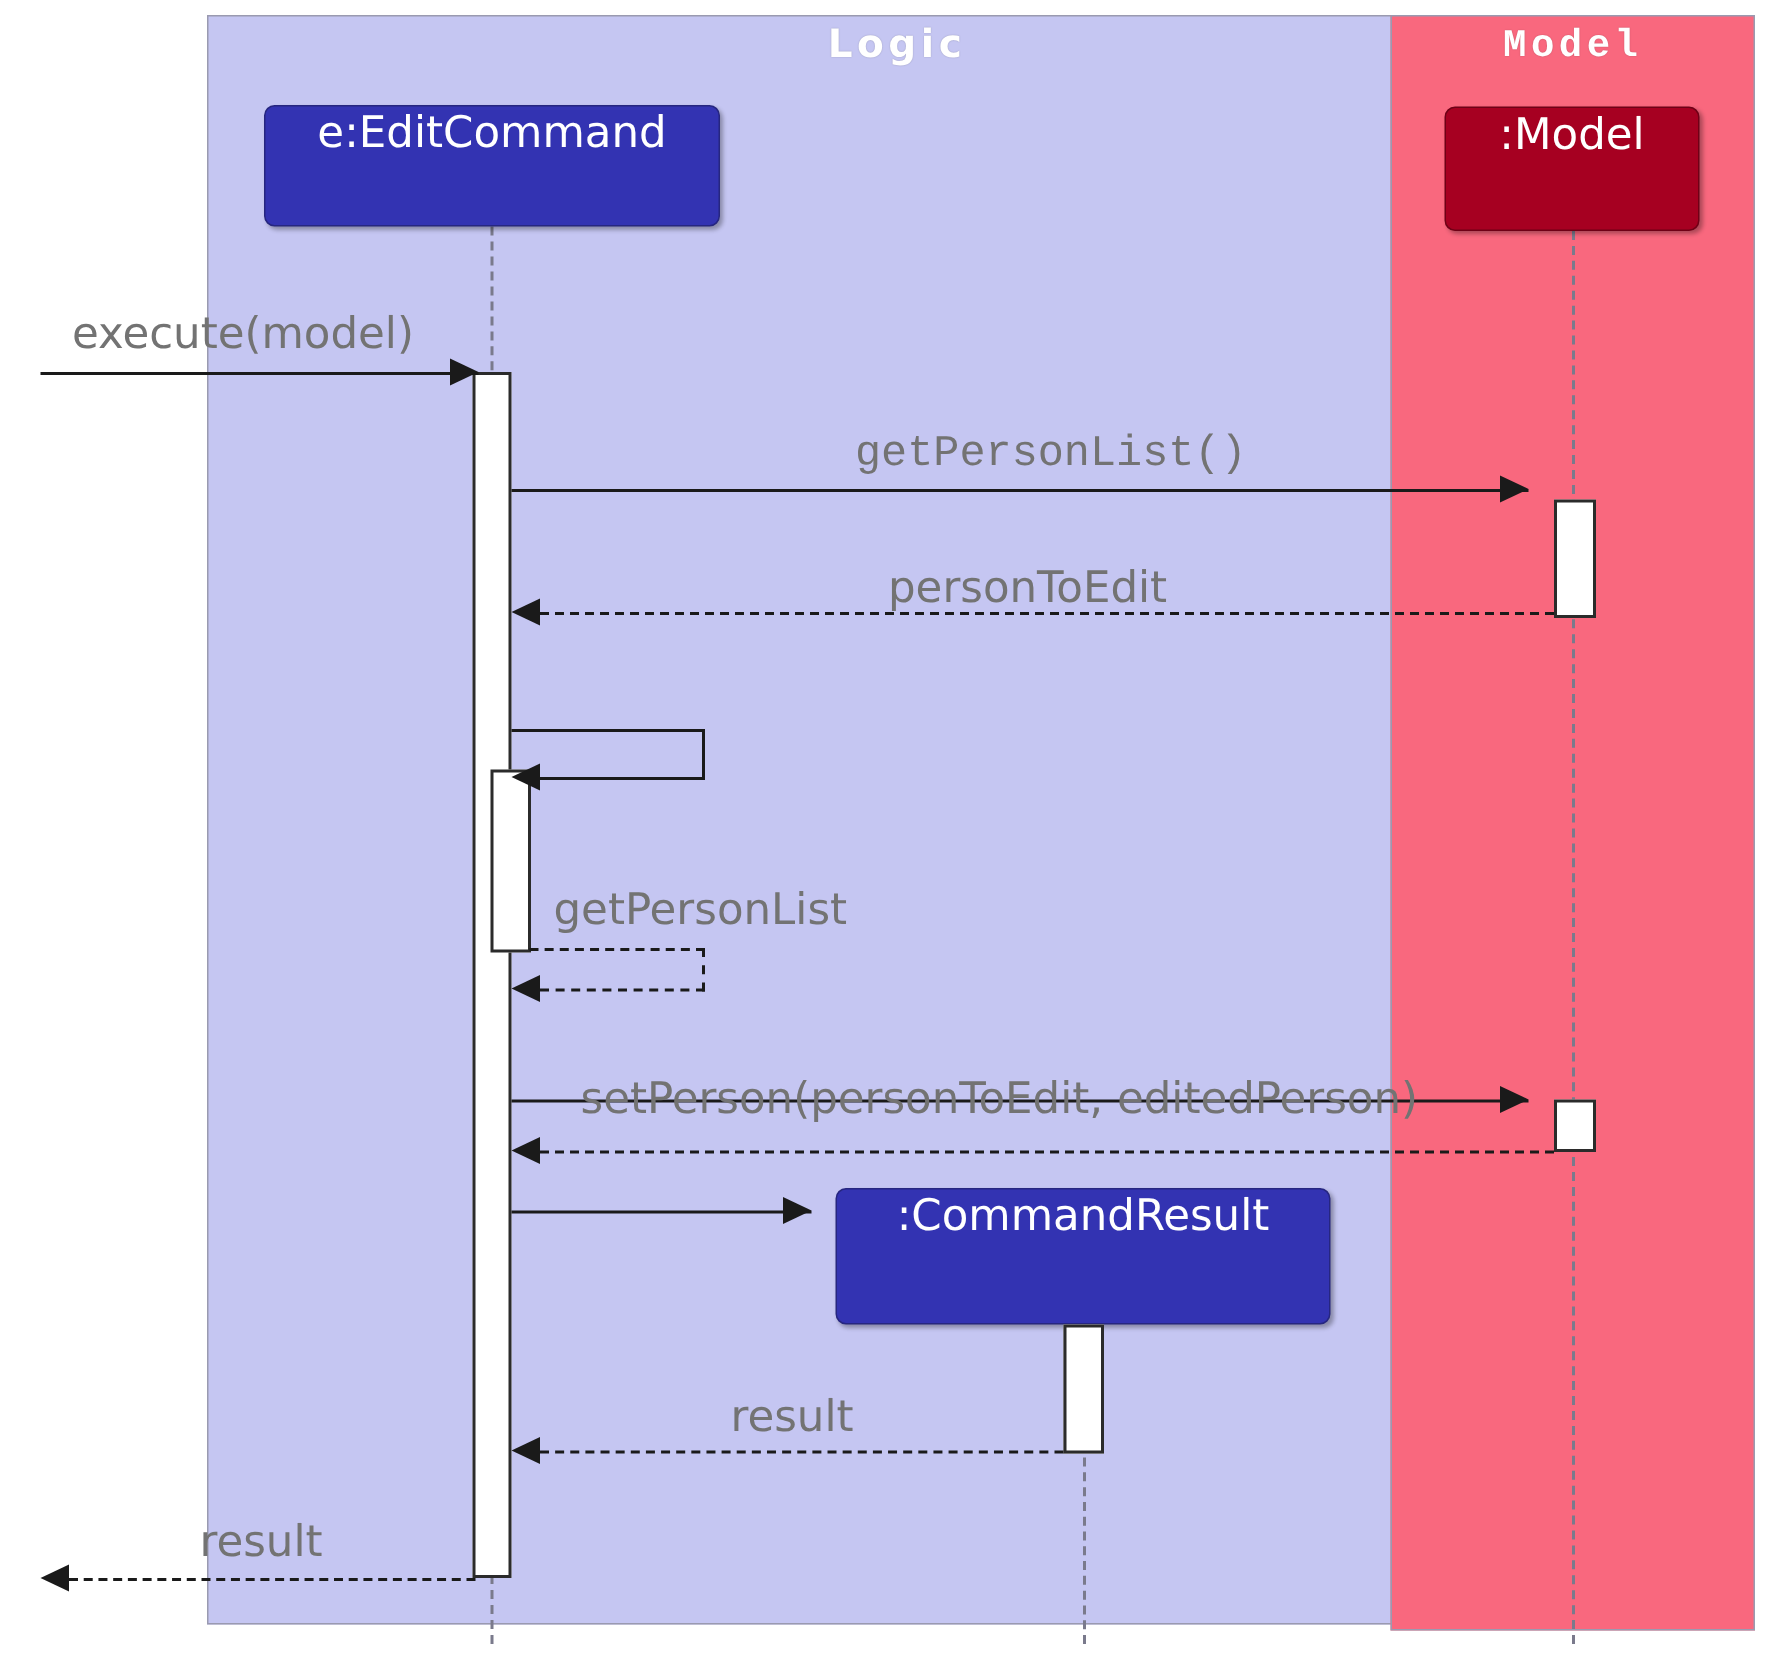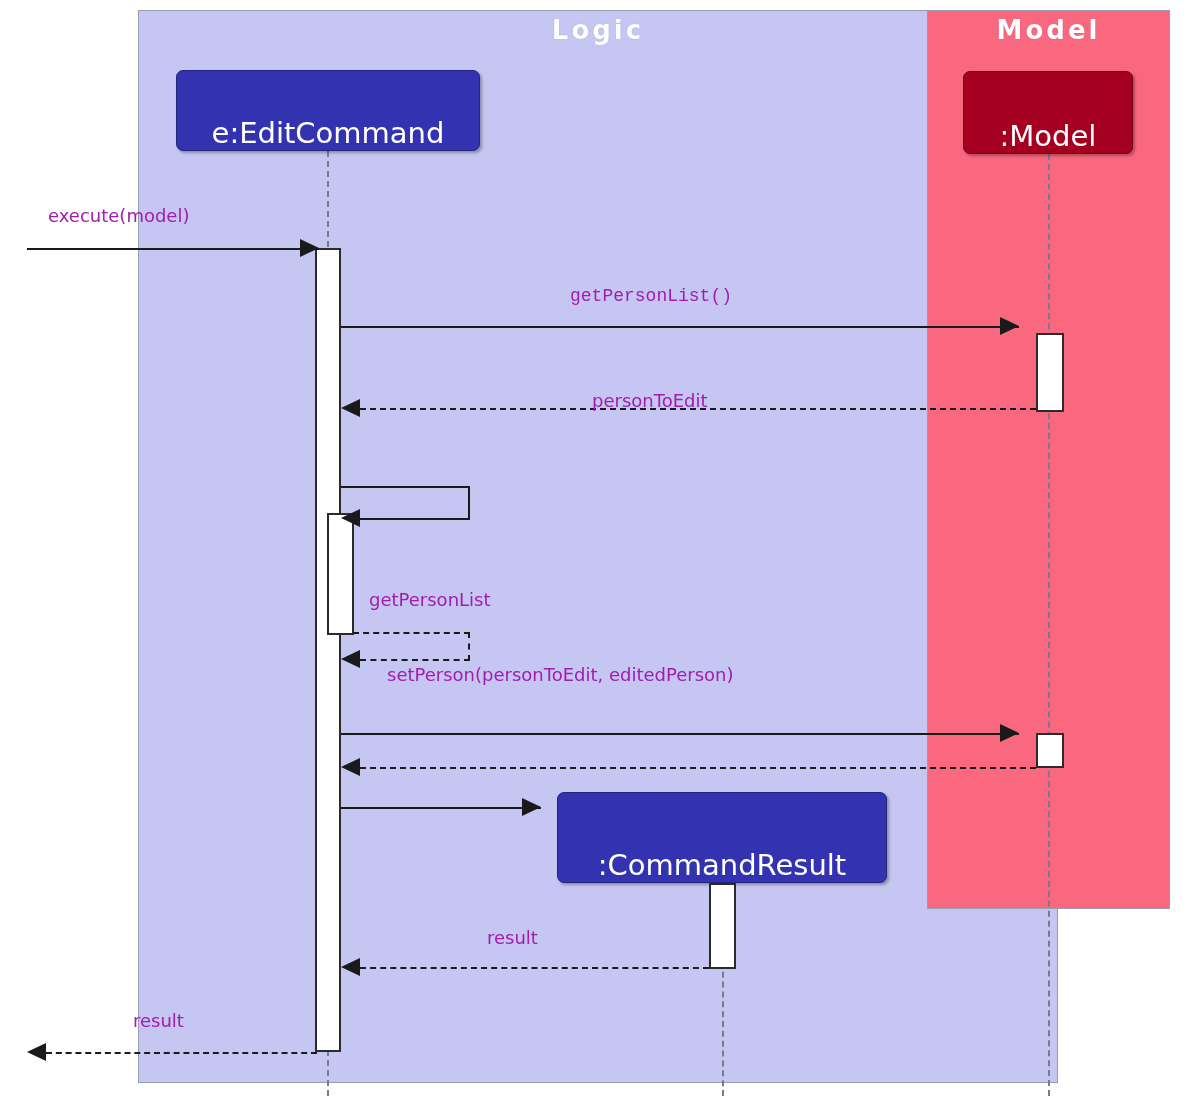--- a/index.html
+++ b/index.html
@@ -28,21 +28,21 @@
   }
   .lifeline{
     position:absolute;
     width:0;
     border-left:2px dashed #7a7a8c;
   }
   .objbox{
     position:absolute;
     box-sizing:border-box;
     border-radius:7px;
-    display:flex;align-items:flex-end;justify-content:center;
+    display:flex;align-items:flex-start;justify-content:center;
     color:#ffffff;
     font-size:29px;
     box-shadow:2px 2px 3px rgba(0,0,0,.30);
   }
   .objbox.blue{background:#3333b2;border:1px solid #262680;}
   .objbox.red{background:#a60021;border:1px solid #6f0016;}
   .activation{
     position:absolute;
     background:#ffffff;
     border:2px solid #2b2b2b;
@@ -63,36 +63,36 @@
   .arrowhead{
     position:absolute;
     width:0;height:0;
     border-top:9px solid transparent;
     border-bottom:9px solid transparent;
   }
   .arrowhead.right{border-left:19px solid #1a1a1a;}
   .arrowhead.left{border-right:19px solid #1a1a1a;}
   .msglabel{
     position:absolute;
-    font-size:18px;
-    color:#a21caf;
+    font-size:29px;
+    color:#737373;
     white-space:nowrap;
     pointer-events:none;
   }
 </style>
 </head>
 <body>
 
 <div id="canvas">
 
   <div class="partition" style="left:138px;top:10px;width:920px;height:1073px;background:#c5c6f2;">
     <div class="partition-title">Logic</div>
   </div>
 
-  <div class="partition" style="left:927px;top:10px;width:243px;height:899px;background:#f9687e;">
+  <div class="partition" style="left:927px;top:10px;width:243px;height:1077px;background:#f9687e;font-family:Liberation Mono, monospace;">
     <div class="partition-title">Model</div>
   </div>
 
   <div class="lifeline" style="left:327px;top:151px;height:945px;"></div>
   <div class="lifeline" style="left:1048px;top:154px;height:942px;"></div>
   <div class="lifeline" style="left:722px;top:883px;height:213px;"></div>
 
   <div class="activation" style="left:315px;top:248px;width:26px;height:804px;"></div>
   <div class="activation" style="left:1036px;top:333px;width:28px;height:79px;"></div>
   <div class="activation" style="left:327px;top:513px;width:27px;height:122px;"></div>
@@ -102,36 +102,36 @@
   <div class="msgline" style="left:27px;top:248px;width:292px;"></div>
   <div class="arrowhead right" style="left:300px;top:239px;"></div>
   <div class="msglabel" style="left:48px;top:205px;">execute(model)</div>
 
   <div class="msgline" style="left:341px;top:326px;width:678px;"></div>
   <div class="arrowhead right" style="left:1000px;top:317px;"></div>
   <div class="msglabel" style="left:570px;top:286px;font-family:Liberation Mono, monospace;">getPersonList()</div>
 
   <div class="msgline dashed" style="left:360px;top:408px;width:676px;"></div>
   <div class="arrowhead left" style="left:341px;top:399px;"></div>
-  <div class="msglabel" style="left:592px;top:390px;">personToEdit</div>
+  <div class="msglabel" style="left:592px;top:374px;">personToEdit</div>
 
   <div class="msgline" style="left:341px;top:486px;width:129px;"></div>
   <div class="vline" style="left:468px;top:486px;height:34px;"></div>
   <div class="msgline" style="left:360px;top:518px;width:110px;"></div>
   <div class="arrowhead left" style="left:341px;top:509px;"></div>
 
   <div class="msgline dashed" style="left:353px;top:632px;width:117px;"></div>
   <div class="vline dashed" style="left:468px;top:632px;height:29px;"></div>
   <div class="msgline dashed" style="left:360px;top:659px;width:110px;"></div>
   <div class="arrowhead left" style="left:341px;top:650px;"></div>
   <div class="msglabel" style="left:369px;top:589px;">getPersonList</div>
 
   <div class="msgline" style="left:341px;top:733px;width:678px;"></div>
   <div class="arrowhead right" style="left:1000px;top:724px;"></div>
-  <div class="msglabel" style="left:387px;top:664px;">setPerson(personToEdit, editedPerson)</div>
+  <div class="msglabel" style="left:387px;top:715px;">setPerson(personToEdit, editedPerson)</div>
 
   <div class="msgline dashed" style="left:360px;top:767px;width:676px;"></div>
   <div class="arrowhead left" style="left:341px;top:758px;"></div>
 
   <div class="msgline" style="left:341px;top:807px;width:200px;"></div>
   <div class="arrowhead right" style="left:522px;top:798px;"></div>
 
   <div class="objbox blue" style="left:176px;top:70px;width:304px;height:81px;">
     <span>e:EditCommand</span>
   </div>

